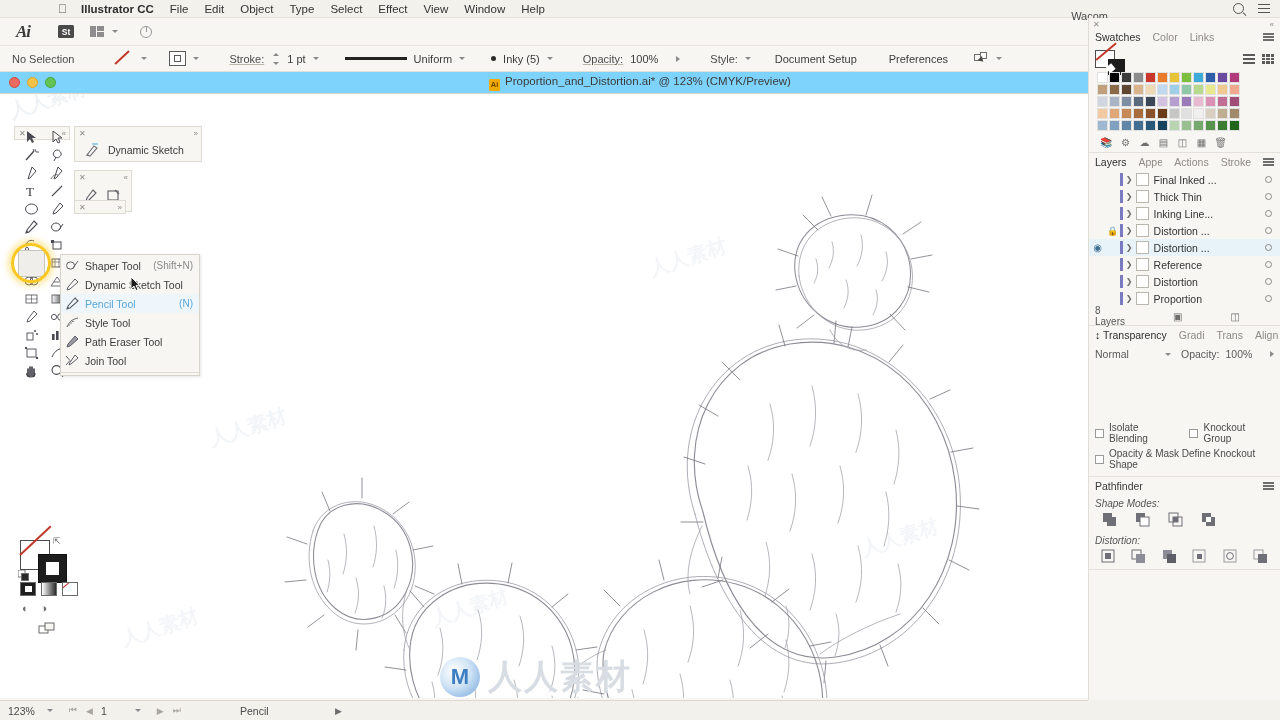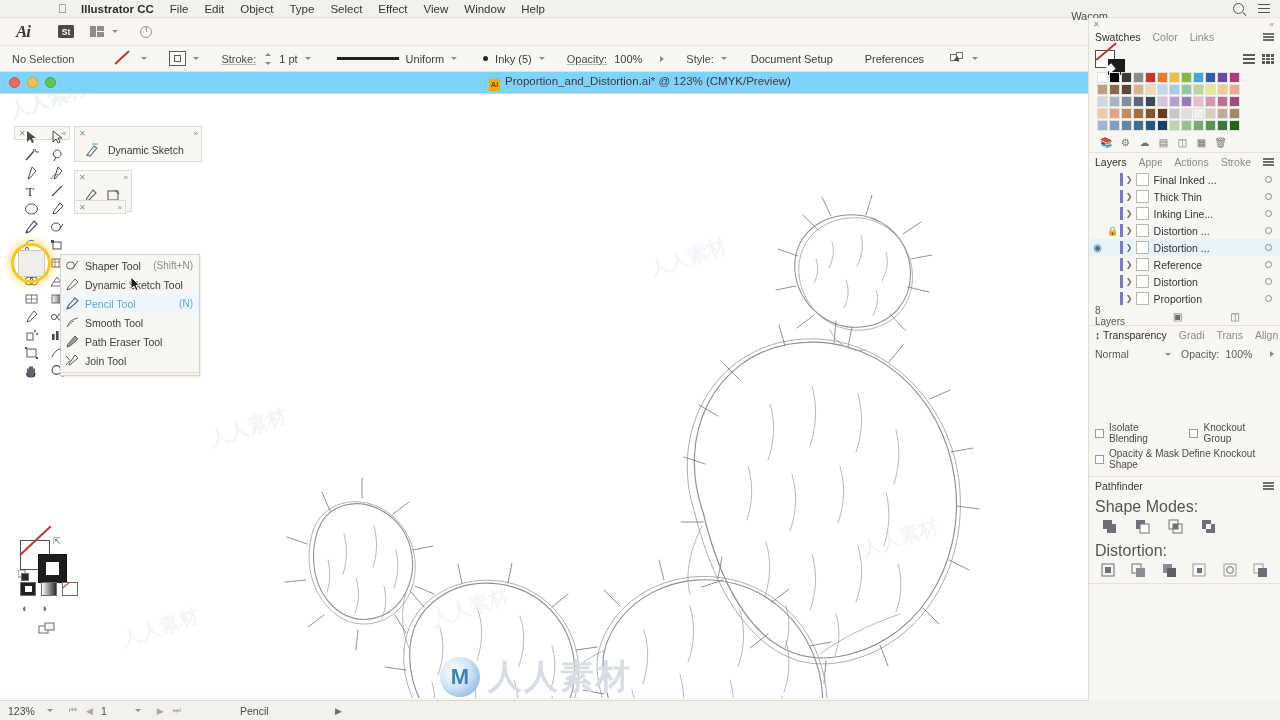--- a/index.html
+++ b/index.html
@@ -53,21 +53,21 @@
     background:#f7f6f2; display:flex; align-items:center;
     border-bottom:1px solid #e2dfd7; font-size:11px; color:#3c3c3c;
   }
   .nosel{ margin-left:12px; color:#4a4a4a; }
   .strokecolorbox{ margin-left:40px; width:20px;height:15px; position:relative; }
   .strokecolorbox i{position:absolute;left:1px;top:12px;width:19px;height:1.6px;background:#c0392b;
      transform-origin:left center; transform:rotate(-43deg);}
   .fillbox{ margin-left:22px; width:17px;height:15px; border:1.4px solid #5a5a5a; display:flex;
      align-items:center;justify-content:center;background:#fff;}
   .fillbox i{width:7px;height:7px;border:1.4px solid #5a5a5a;display:block;}
-  .lbl{ margin-left:22px; color:#4a4a4a; }
+  .lbl{ margin-left:30px; color:#4a4a4a; }
   .lbl.ul{ text-decoration:underline; text-decoration-color:#b9b6ae;}
   .stepper{ margin-left:9px; width:7px;height:12px;display:flex;flex-direction:column;justify-content:space-between;}
   .stepper i{width:0;height:0;border-left:3.2px solid transparent;border-right:3.2px solid transparent;}
   .stepper i:first-child{border-bottom:3.6px solid #8a8a8a;}
   .stepper i:last-child{border-top:3.6px solid #8a8a8a;}
   .val{margin-left:7px;}
   .uniline{margin-left:26px; width:62px;height:2.4px;background:#232323;}
   .dotbul{margin-left:26px; width:5px;height:5px;border-radius:50%;background:#2b2b2b;}
   .rchev{width:0;height:0;border-top:3.2px solid transparent;border-bottom:3.2px solid transparent;
      border-left:4px solid #8a8a8a; margin-left:18px;}
@@ -226,21 +226,21 @@
   .lyr-foot .fb{ width:19px; text-align:center; color:#6e6e6e; font-size:10px;}
 
   
   .tp-row{ display:flex; align-items:center; height:20px; padding:0 6px; font-size:10.5px; color:#5a5a5a;}
   .tp-sel{ width:70px; }
   .chkline{ display:flex; align-items:center; gap:5px; padding:2px 6px; font-size:10px; color:#4a4a4a;}
   .chkbox{ width:9px;height:9px;border:1px solid #9a9a9a;background:#fff;display:block;flex:0 0 9px;}
 
   
   .pf-title{ height:18px; display:flex; align-items:center; padding:0 6px; font-size:10.5px; color:#3a3a3a;}
-  .pf-sub{ padding:3px 6px 1px 6px; font-size:16px; color:#555; }
+  .pf-sub{ padding:3px 6px 1px 6px; font-size:10px; color:#555;font-style:italic; }
   .pf-icons{ display:flex; gap:0; padding:1px 4px 4px 4px; }
   .pf-ic{ width:33px;height:17px; display:flex; align-items:center; justify-content:center;}
   .pf-ic svg{width:15px;height:15px;}
   .pf-icons.six .pf-ic{width:32px;}
 
   
   #status{
     position:absolute; left:0; bottom:0; width:1088px; height:20px;
     background:#f3f1ec; border-top:1px solid #ddd9d1;
     display:flex; align-items:center; font-size:10.5px; color:#4a4a4a;
@@ -789,21 +789,21 @@
     </svg>
     <span class="fi-lbl">Pencil Tool</span>
     <span class="fi-key">(N)</span>
   </div>
 
   <div class="fo-item">
     <svg class="fi-ico" viewBox="0 0 15 13">
       <path d="M2 11 C5 4, 9 3, 13 2" fill="none" stroke="#5f5f68" stroke-width="1"></path>
       <path d="M3 9 L5 9 M5 7 L7 7 M7 5.5 L9 5.5" stroke="#5f5f68" stroke-width=".8"></path>
     </svg>
-    <span class="fi-lbl">Smooth Tool</span>
+    <span class="fi-lbl">Style Tool</span>
     <span class="fi-key"></span>
   </div>
 
   <div class="fo-item">
     <svg class="fi-ico" viewBox="0 0 15 13">
       <path d="M10 1 L13 4 L5 11 L2 12 L3 9 Z" fill="#9a9aa4" stroke="#5f5f68" stroke-width="1"></path>
     </svg>
     <span class="fi-lbl">Path Eraser Tool</span>
     <span class="fi-key"></span>
   </div>

